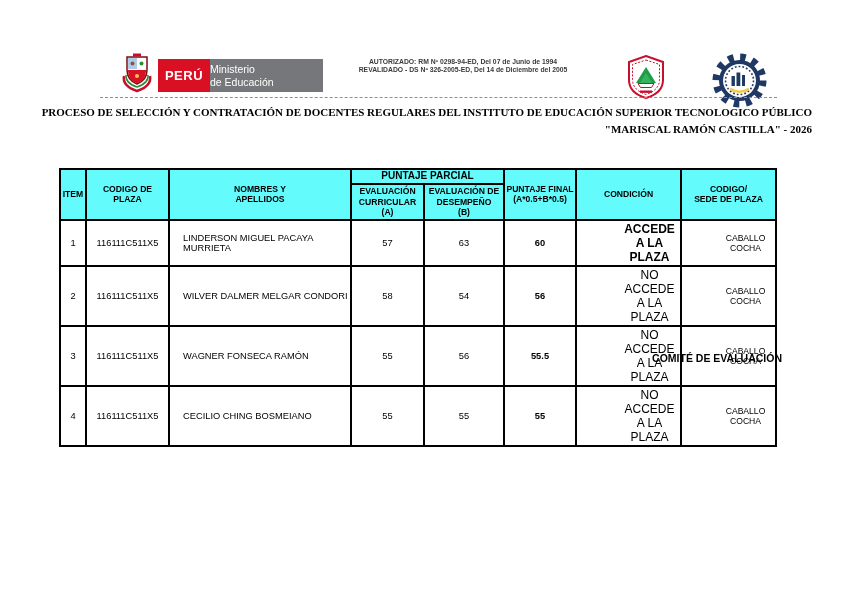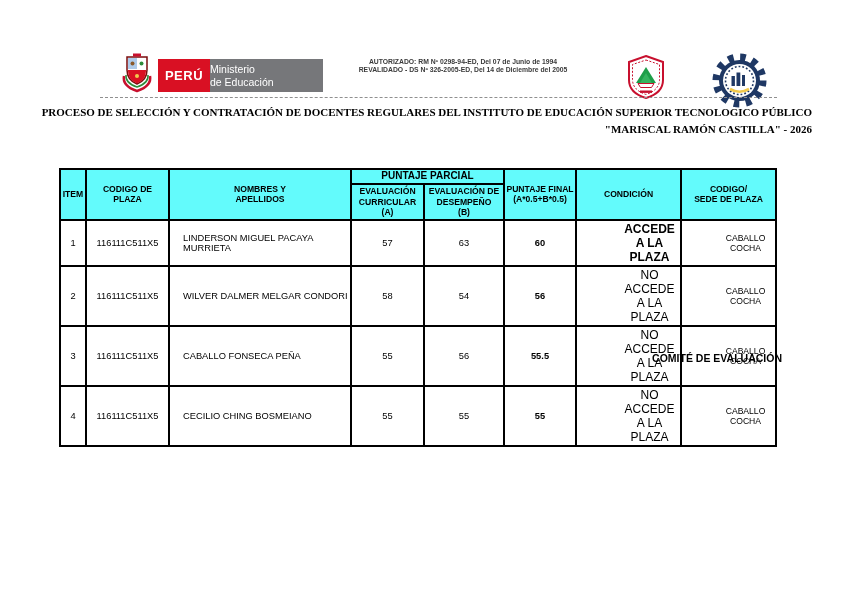--- a/index.html
+++ b/index.html
@@ -212,21 +212,21 @@
         <td class="cell-nombres">WILVER DALMER MELGAR CONDORI</td>
         <td class="cell-eval-a">58</td>
         <td class="cell-eval-b">54</td>
         <td class="cell-final">56</td>
         <td class="cell-condicion">NO ACCEDE A LA PLAZA</td>
         <td class="cell-lugar">CABALLO COCHA</td>
       </tr>
       <tr>
         <td class="cell-item">3</td>
         <td class="cell-codigo">116111C511X5</td>
-        <td class="cell-nombres">CABALLO FONSECA PEÑA</td>
+        <td class="cell-nombres">WAGNER FONSECA RAMÓN</td>
         <td class="cell-eval-a">55</td>
         <td class="cell-eval-b">56</td>
         <td class="cell-final">55.5</td>
         <td class="cell-condicion">NO ACCEDE A LA PLAZA</td>
         <td class="cell-lugar">CABALLO COCHA</td>
       </tr>
       <tr>
         <td class="cell-item">4</td>
         <td class="cell-codigo">116111C511X5</td>
         <td class="cell-nombres">CECILIO CHING BOSMEIANO</td>

